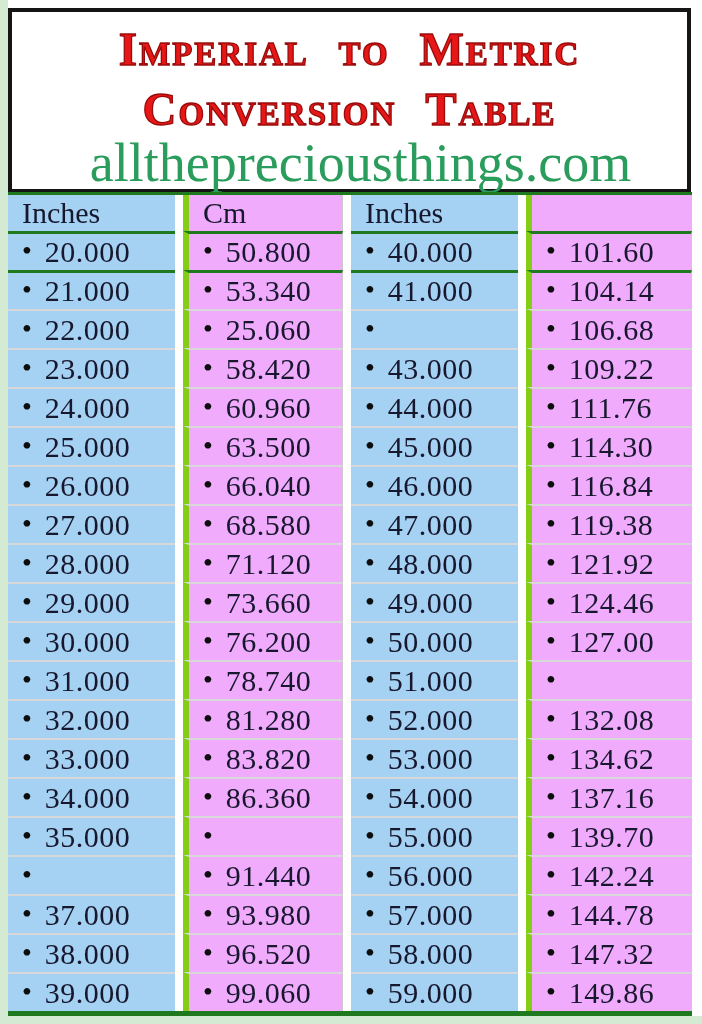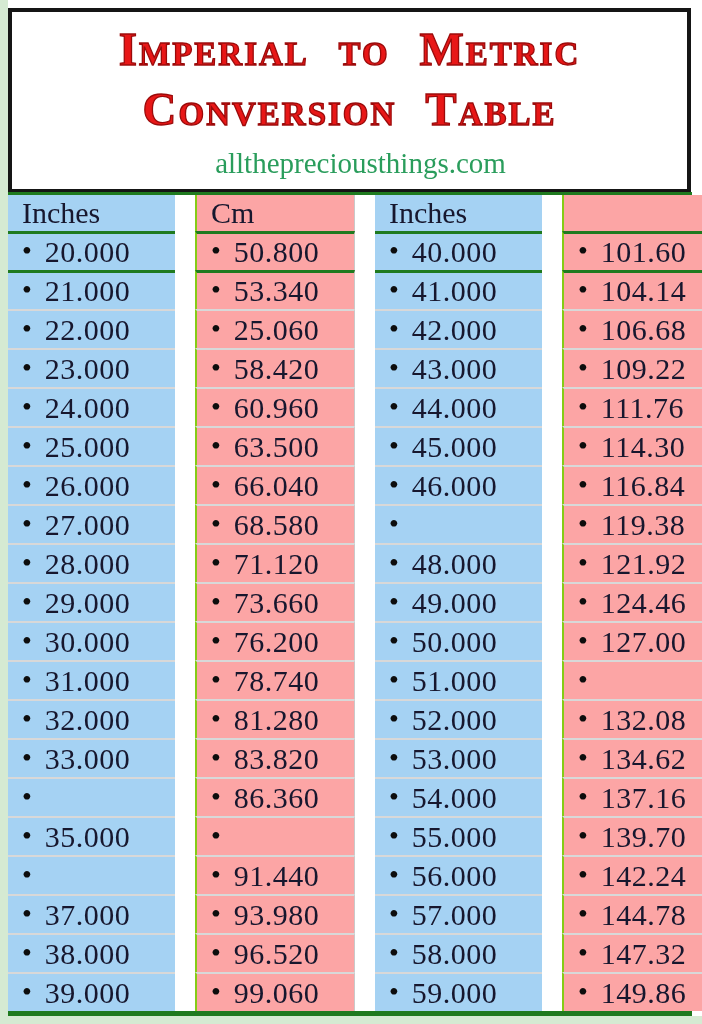--- a/index.html
+++ b/index.html
@@ -32,53 +32,53 @@
     font-size:47px;
     line-height:60px;
     color:var(--red,#e81717);
     -webkit-text-stroke:1.3px #9a0a0a;
     letter-spacing:2px;
     word-spacing:16px;
     white-space:nowrap;
   }
   .title.first{margin-top:7px;}
   .website{
-    font-size:29px;
+    font-size:54px;
     line-height:49px;
     color:var(--green-text,#2a9d5c);
     white-space:nowrap;
     margin-left:22px;
   }
   .table-wrap{
     position:absolute;left:8px;top:192px;width:684px;
   }
   .top-line{height:3px;background:var(--green,#1f7a1f);}
   .bottom-line{height:5px;background:var(--green,#1f7a1f);}
   .grid{
     display:grid;
     grid-template-columns:167px 160px 167px 166px;
-    column-gap:20px;
+    column-gap:8px;
     grid-template-rows:36px;
     grid-auto-rows:39px;
     background:#ffffff;
   }
   .cell{
     box-sizing:border-box;
     display:flex;
     align-items:center;
     padding-left:14px;
     font-size:30px;
     color:#17172e;
     overflow:hidden;
     white-space:nowrap;
   }
   .cell.blue{background:var(--blue,#a5d2f3);}
   .cell.white{
-    background:#fca5a5;
-    border-left:2px solid #84cc16;
+    background:#f0abfc;
+    border-left:6px solid #84cc16;
     border-right:1px solid #c9c9c9;
   }
   .cell.green-top{border-top:3px solid var(--green,#1f7a1f);}
   .cell.gray-top{border-top:2px solid var(--gray,#d8d8d8);}
   .bullet{
     font-size:28px;
     line-height:1;
     color:#0d0d0d;
     margin-right:13px;
     transform:translateY(-1px);
@@ -140,21 +140,20 @@
         <div class="cell blue gray-top">
           <span class="bullet">•</span>
           <span class="val">22.000</span>
         </div>
         <div class="cell white gray-top">
           <span class="bullet">•</span>
           <span class="val">25.060</span>
         </div>
         <div class="cell blue gray-top">
           <span class="bullet">•</span>
-          <span class="val">42.000</span>
         </div>
         <div class="cell white gray-top">
           <span class="bullet">•</span>
           <span class="val">106.68</span>
         </div>
         <div class="cell blue gray-top">
           <span class="bullet">•</span>
           <span class="val">23.000</span>
         </div>
         <div class="cell white gray-top">
@@ -220,20 +219,21 @@
         <div class="cell blue gray-top">
           <span class="bullet">•</span>
           <span class="val">27.000</span>
         </div>
         <div class="cell white gray-top">
           <span class="bullet">•</span>
           <span class="val">68.580</span>
         </div>
         <div class="cell blue gray-top">
           <span class="bullet">•</span>
+          <span class="val">47.000</span>
         </div>
         <div class="cell white gray-top">
           <span class="bullet">•</span>
           <span class="val">119.38</span>
         </div>
         <div class="cell blue gray-top">
           <span class="bullet">•</span>
           <span class="val">28.000</span>
         </div>
         <div class="cell white gray-top">
@@ -322,20 +322,21 @@
         <div class="cell blue gray-top">
           <span class="bullet">•</span>
           <span class="val">53.000</span>
         </div>
         <div class="cell white gray-top">
           <span class="bullet">•</span>
           <span class="val">134.62</span>
         </div>
         <div class="cell blue gray-top">
           <span class="bullet">•</span>
+          <span class="val">34.000</span>
         </div>
         <div class="cell white gray-top">
           <span class="bullet">•</span>
           <span class="val">86.360</span>
         </div>
         <div class="cell blue gray-top">
           <span class="bullet">•</span>
           <span class="val">54.000</span>
         </div>
         <div class="cell white gray-top">

